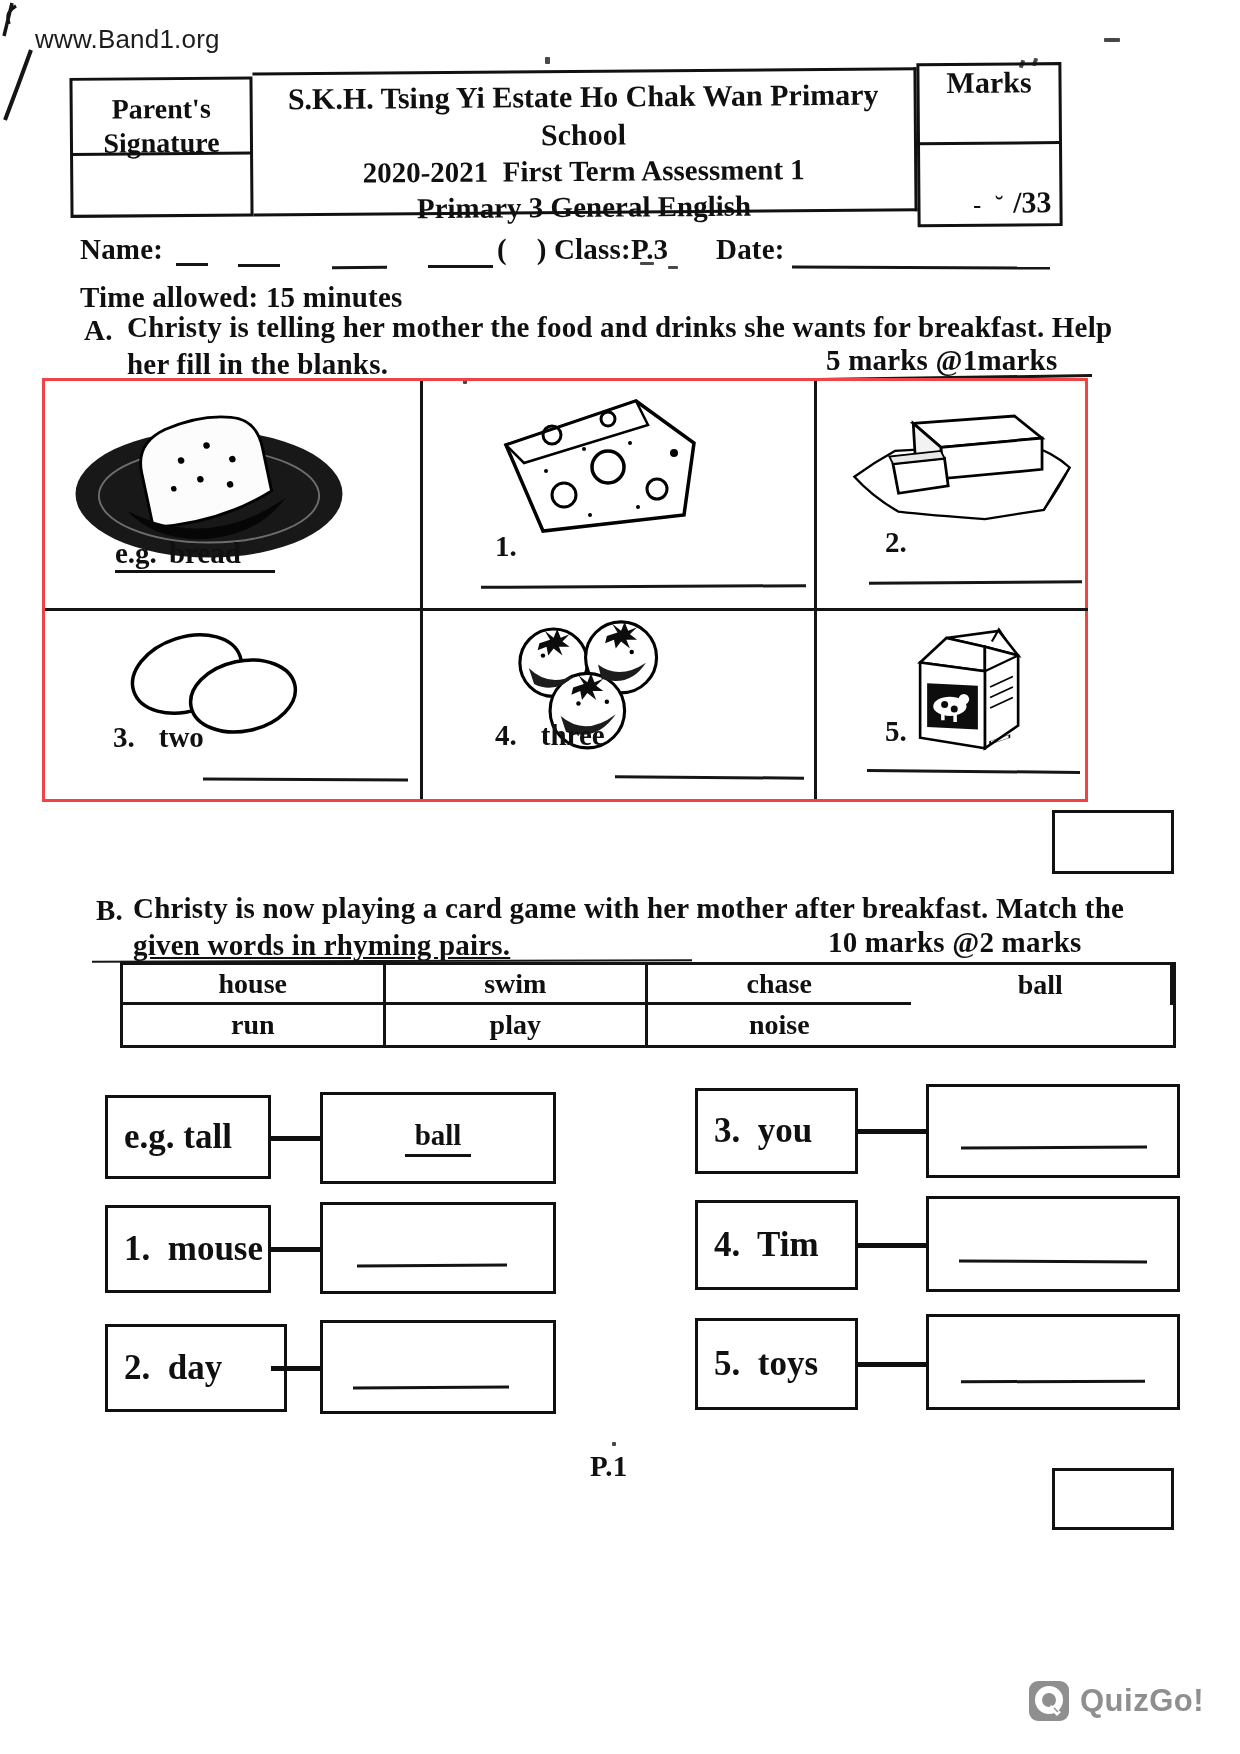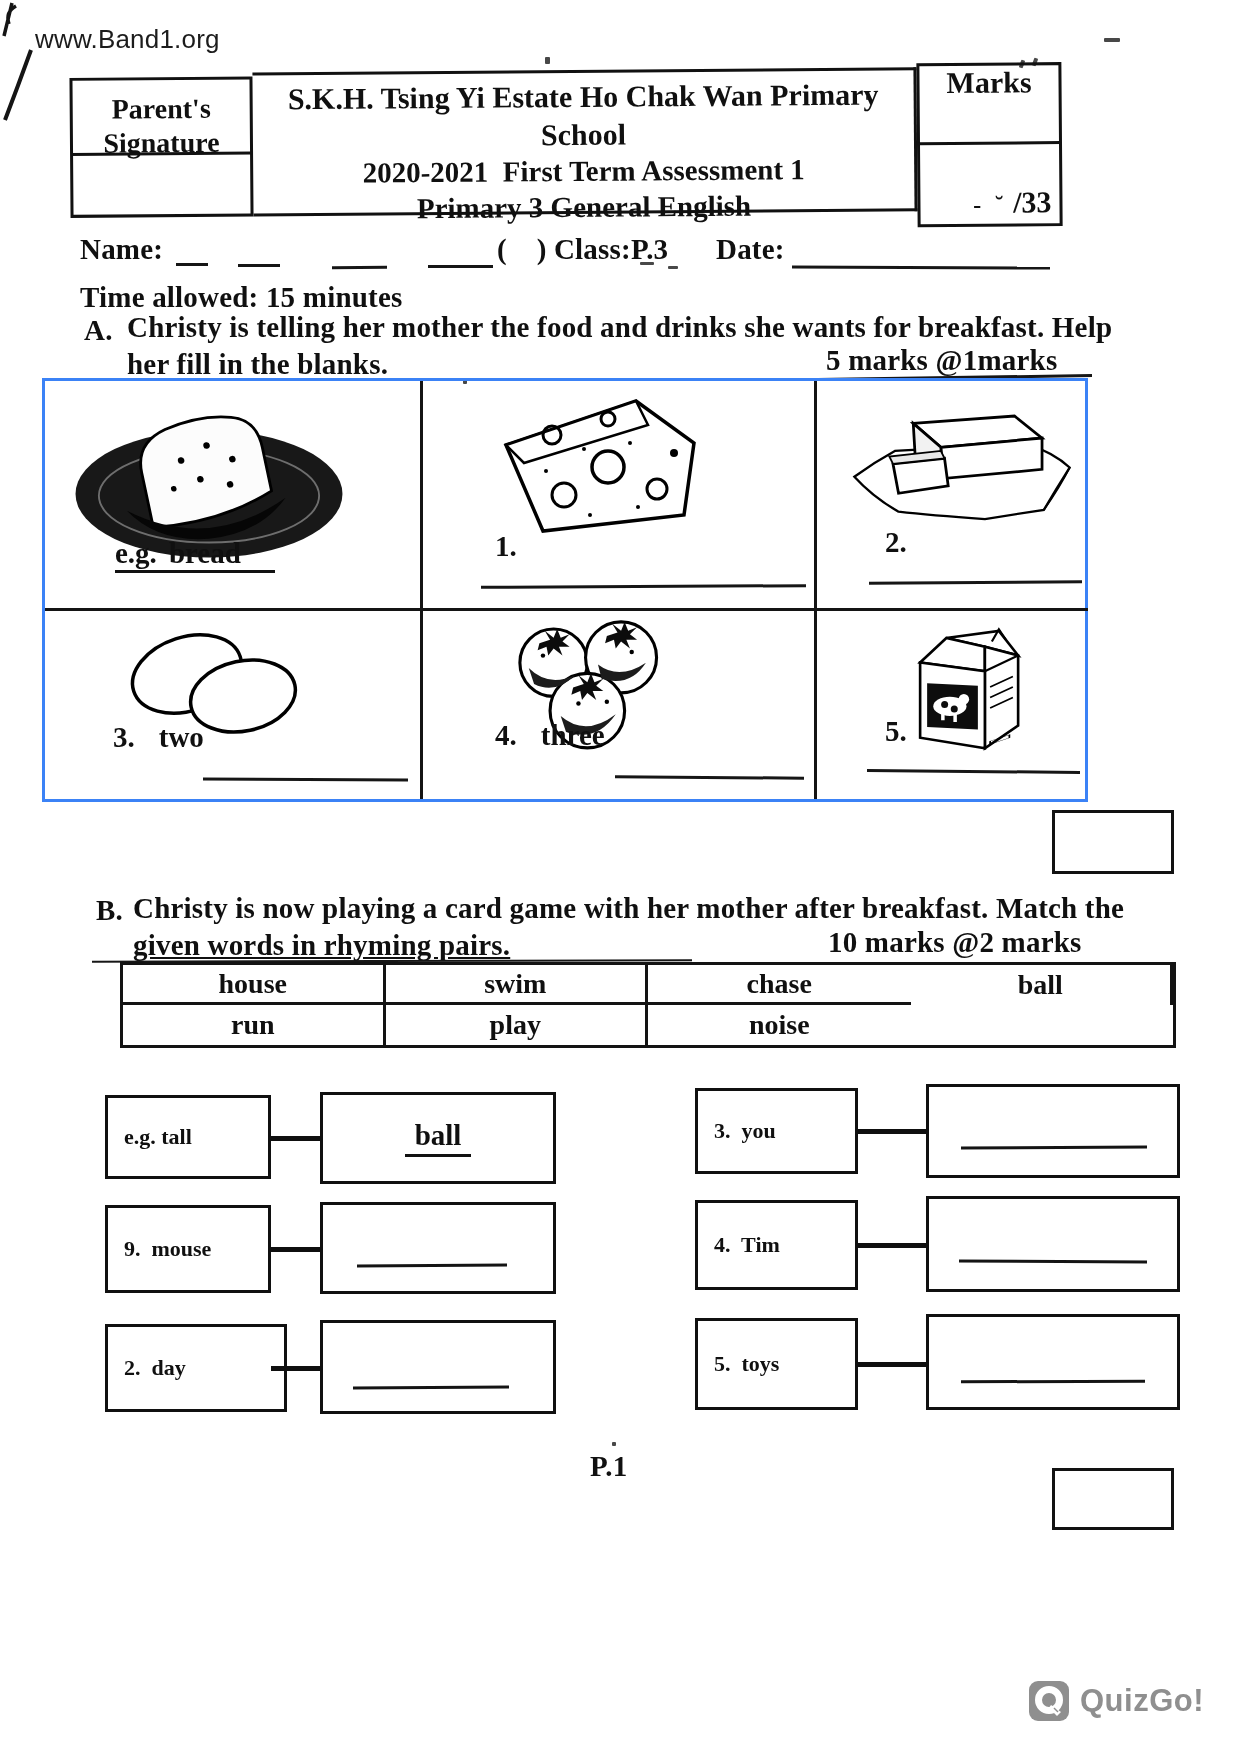--- a/index.html
+++ b/index.html
@@ -19,40 +19,40 @@
            box-sizing:border-box;text-align:center;font-weight:bold;padding-top:5px;}
   .h-title .l1{font-size:30px;line-height:1.25;}
   .h-title .l2,.h-title .l3{font-size:29px;line-height:1.25;white-space:pre;}
   .h-marks{position:absolute;left:847px;top:-4px;width:145px;height:164px;border:3px solid #111;box-sizing:border-box;
            text-align:center;font-weight:bold;font-size:30px;}
   .h-marks .mdiv{position:absolute;left:-2px;right:-2px;top:76px;border-top:3px solid #111;}
   .h-marks .mscore{position:absolute;right:8px;bottom:4px;font-size:30px;white-space:pre;}
   .h-marks .scrib{font-size:24px;letter-spacing:4px;margin-right:6px;}
 
   
-  .ftable{position:absolute;left:42px;top:378px;width:1046px;height:424px;border:3px solid #3b82f6;box-sizing:border-box;}
+  .ftable{position:absolute;left:42px;top:378px;width:1046px;height:424px;border:3px solid #ef4444;box-sizing:border-box;}
   .fcell{position:absolute;box-sizing:border-box;}
   .bR{border-right:3px solid #141414;}
   .bB{border-bottom:3px solid #141414;}
   .flabel{position:absolute;font-size:29px;font-weight:bold;white-space:pre;}
   .ul{border-bottom:3px solid #121212;padding-right:34px;padding-bottom:1px;}
   .gap{display:inline-block;width:24px;}
   .gap-s{display:inline-block;width:12px;}
   .sbox{position:absolute;border:3px solid #121212;box-sizing:border-box;background:#fff;}
 
   
   .wtable{position:absolute;left:120px;top:962px;width:1056px;height:86px;border:3px solid #131313;box-sizing:border-box;
           display:grid;grid-template-columns:1fr 1fr 1fr 1fr;grid-template-rows:1fr 1fr;}
   .wcell{display:flex;align-items:center;justify-content:center;font-size:28px;font-weight:bold;
          border-right:3px solid #131313;border-bottom:3px solid #131313;}
   .wcell.lastc{border-right:none;} .wcell.lastr{border-bottom:none;}
 
   
   .mbox{position:absolute;border:3px solid #101010;box-sizing:border-box;background:#fff;}
-  .mprompt{display:flex;align-items:center;padding-left:16px;font-size:22px;font-weight:bold;white-space:pre;}
+  .mprompt{display:flex;align-items:center;padding-left:16px;font-size:35px;font-weight:bold;white-space:pre;}
   .manswer{display:flex;align-items:center;justify-content:center;font-size:29px;font-weight:bold;}
   .ul2{border-bottom:3px solid #111;padding:0 10px 2px;}
   .ablank{position:absolute;height:3px;background:#141414;}
   .conn{position:absolute;height:5px;background:#0f0f0f;}
 
   
   .quizgo{position:absolute;left:1028px;top:1680px;display:flex;align-items:center;gap:10px;}
   .q-text{font-family:"Liberation Sans",sans-serif;font-size:31px;font-weight:bold;color:#8f8f8f;letter-spacing:.5px;}
 
   svg{display:block;}
@@ -253,21 +253,21 @@
 
   <div class="mbox mprompt" style="left:105px;top:1095px;width:166px;height:84px;">
     <span>e.g. tall</span>
   </div>
   <div class="conn" style="left:271px;top:1136px;width:49px;"></div>
   <div class="mbox manswer" style="left:320px;top:1092px;width:236px;height:92px;">
     <span class="ul2">ball</span>
   </div>
 
   <div class="mbox mprompt" style="left:105px;top:1205px;width:166px;height:88px;">
-    <span>9.  mouse</span>
+    <span>1.  mouse</span>
   </div>
   <div class="conn" style="left:271px;top:1247px;width:49px;"></div>
   <div class="mbox" style="left:320px;top:1202px;width:236px;height:92px;">
     <div class="ablank" style="left:34px;right:46px;bottom:24px;transform:rotate(-.4deg);"></div>
   </div>
 
   <div class="mbox mprompt" style="left:105px;top:1324px;width:182px;height:88px;">
     <span>2.  day</span>
   </div>
   <div class="conn" style="left:271px;top:1366px;width:49px;"></div>

